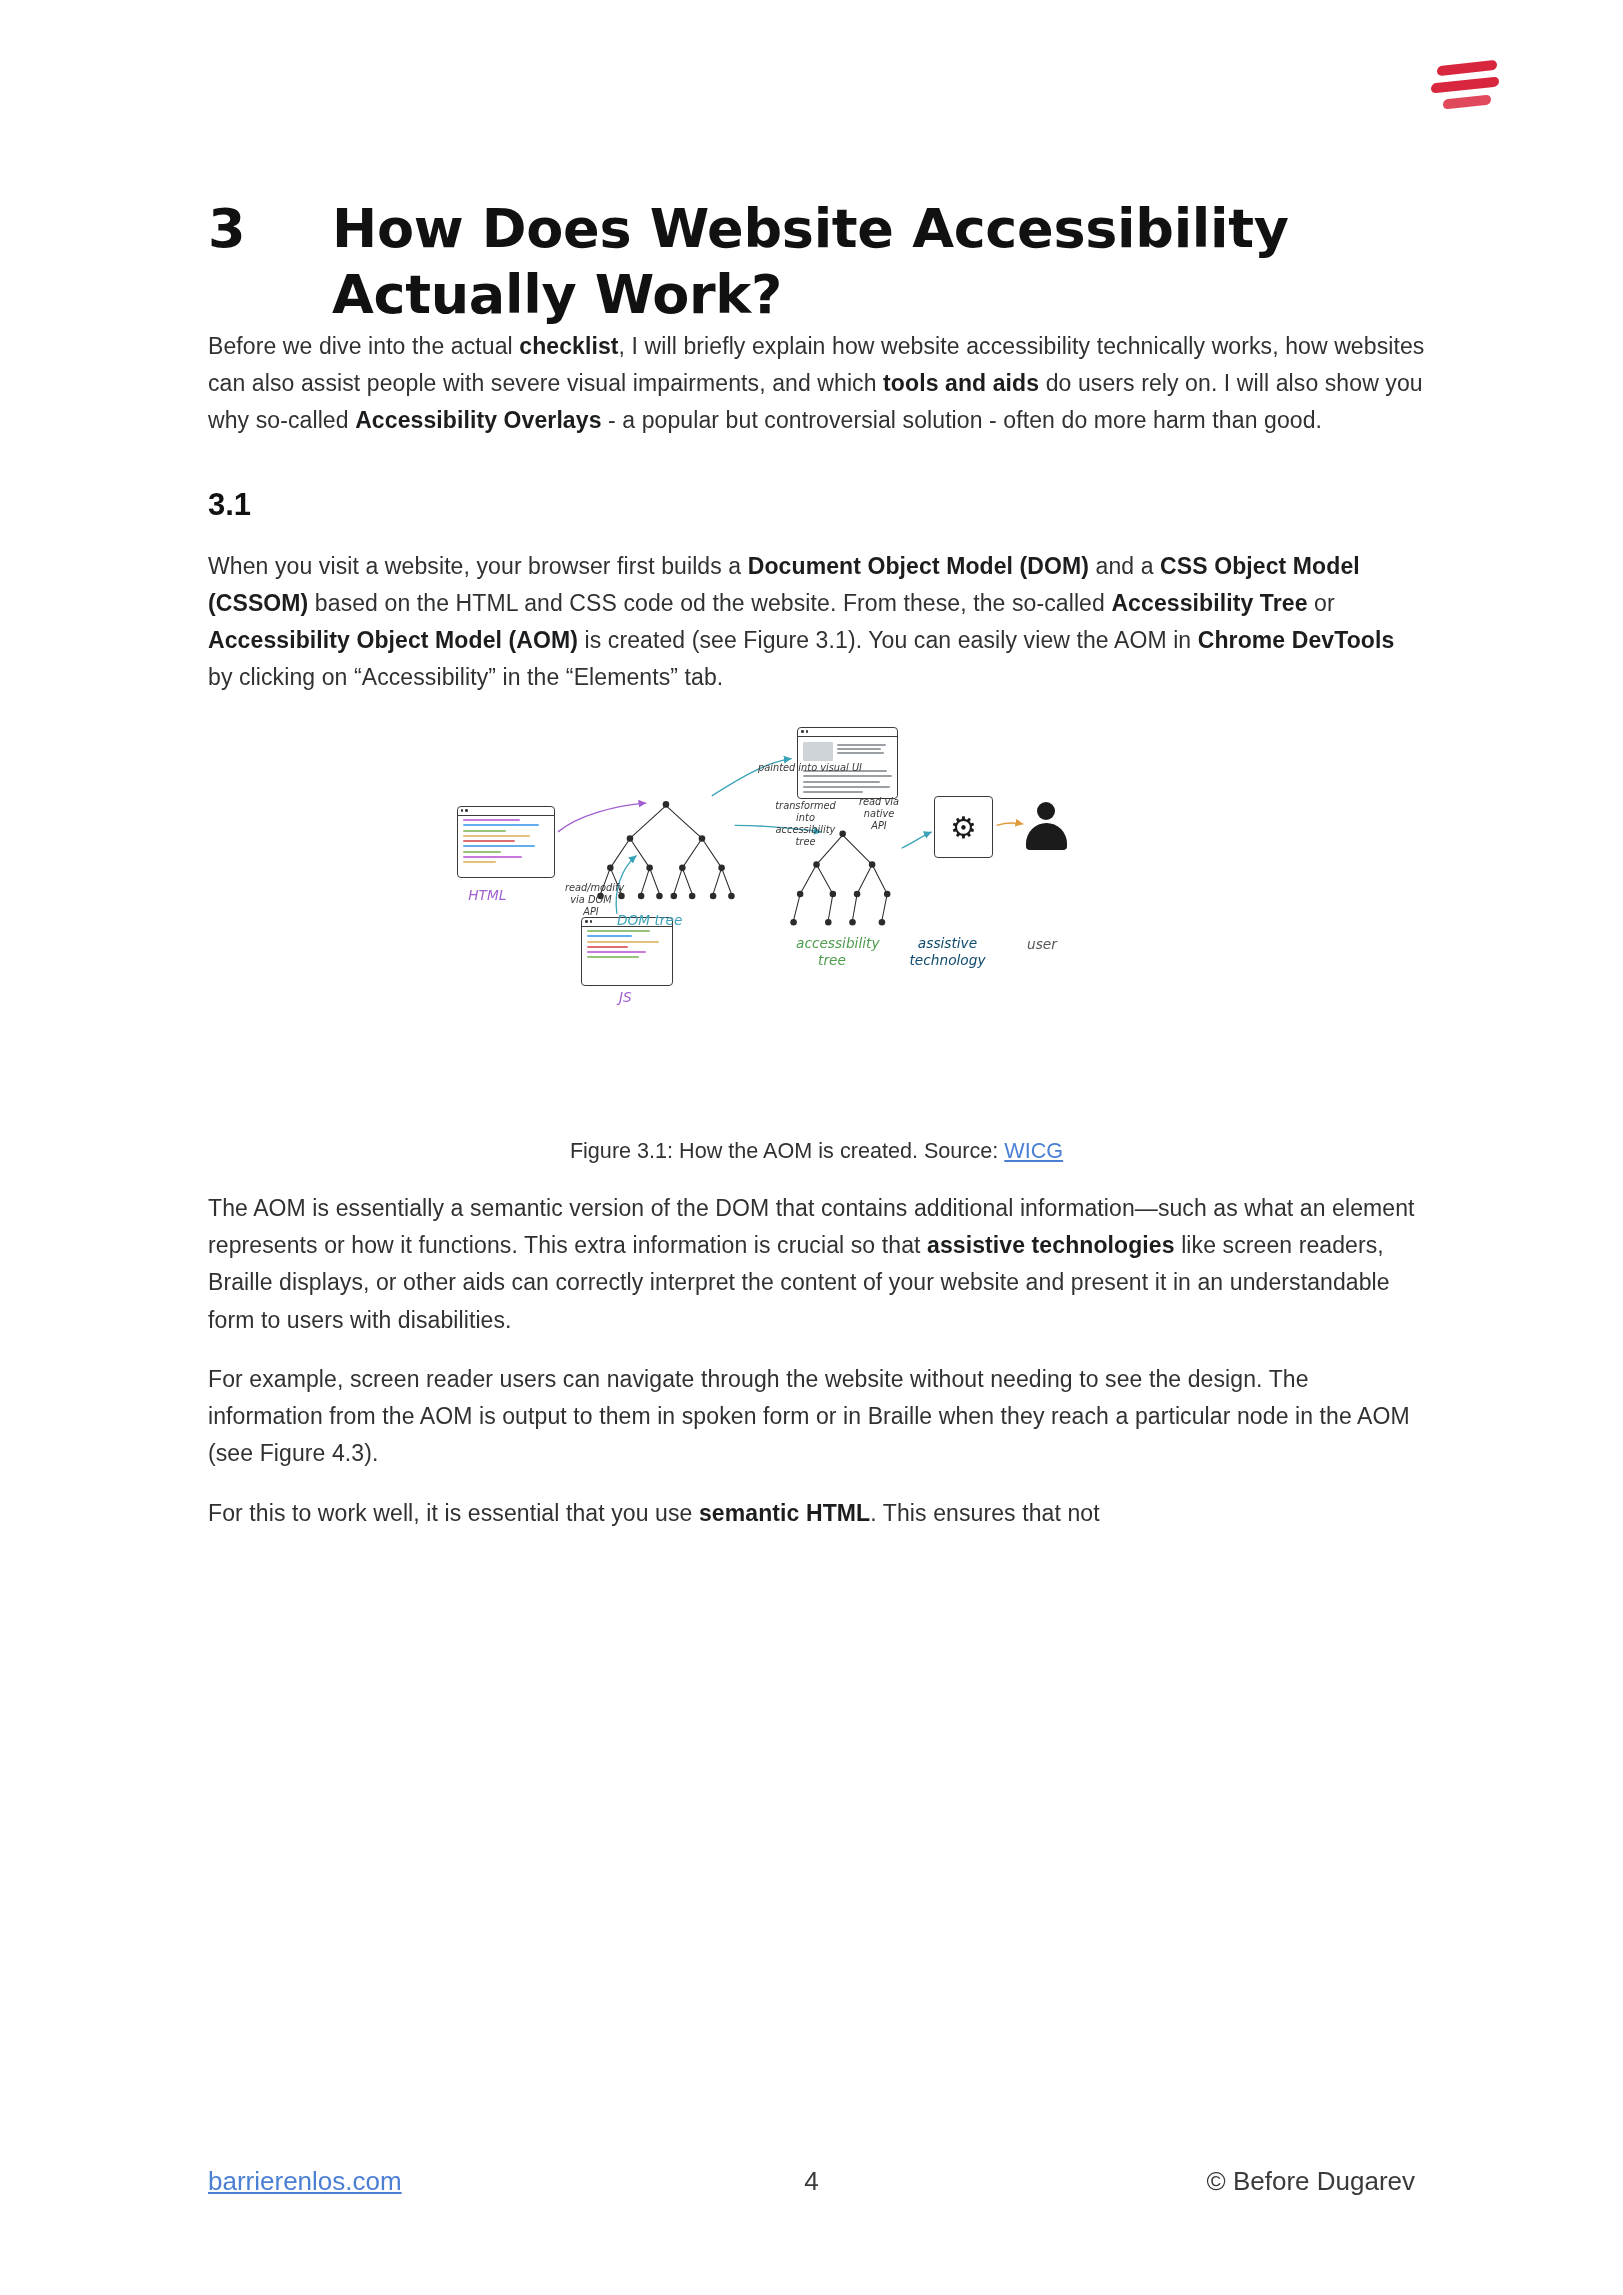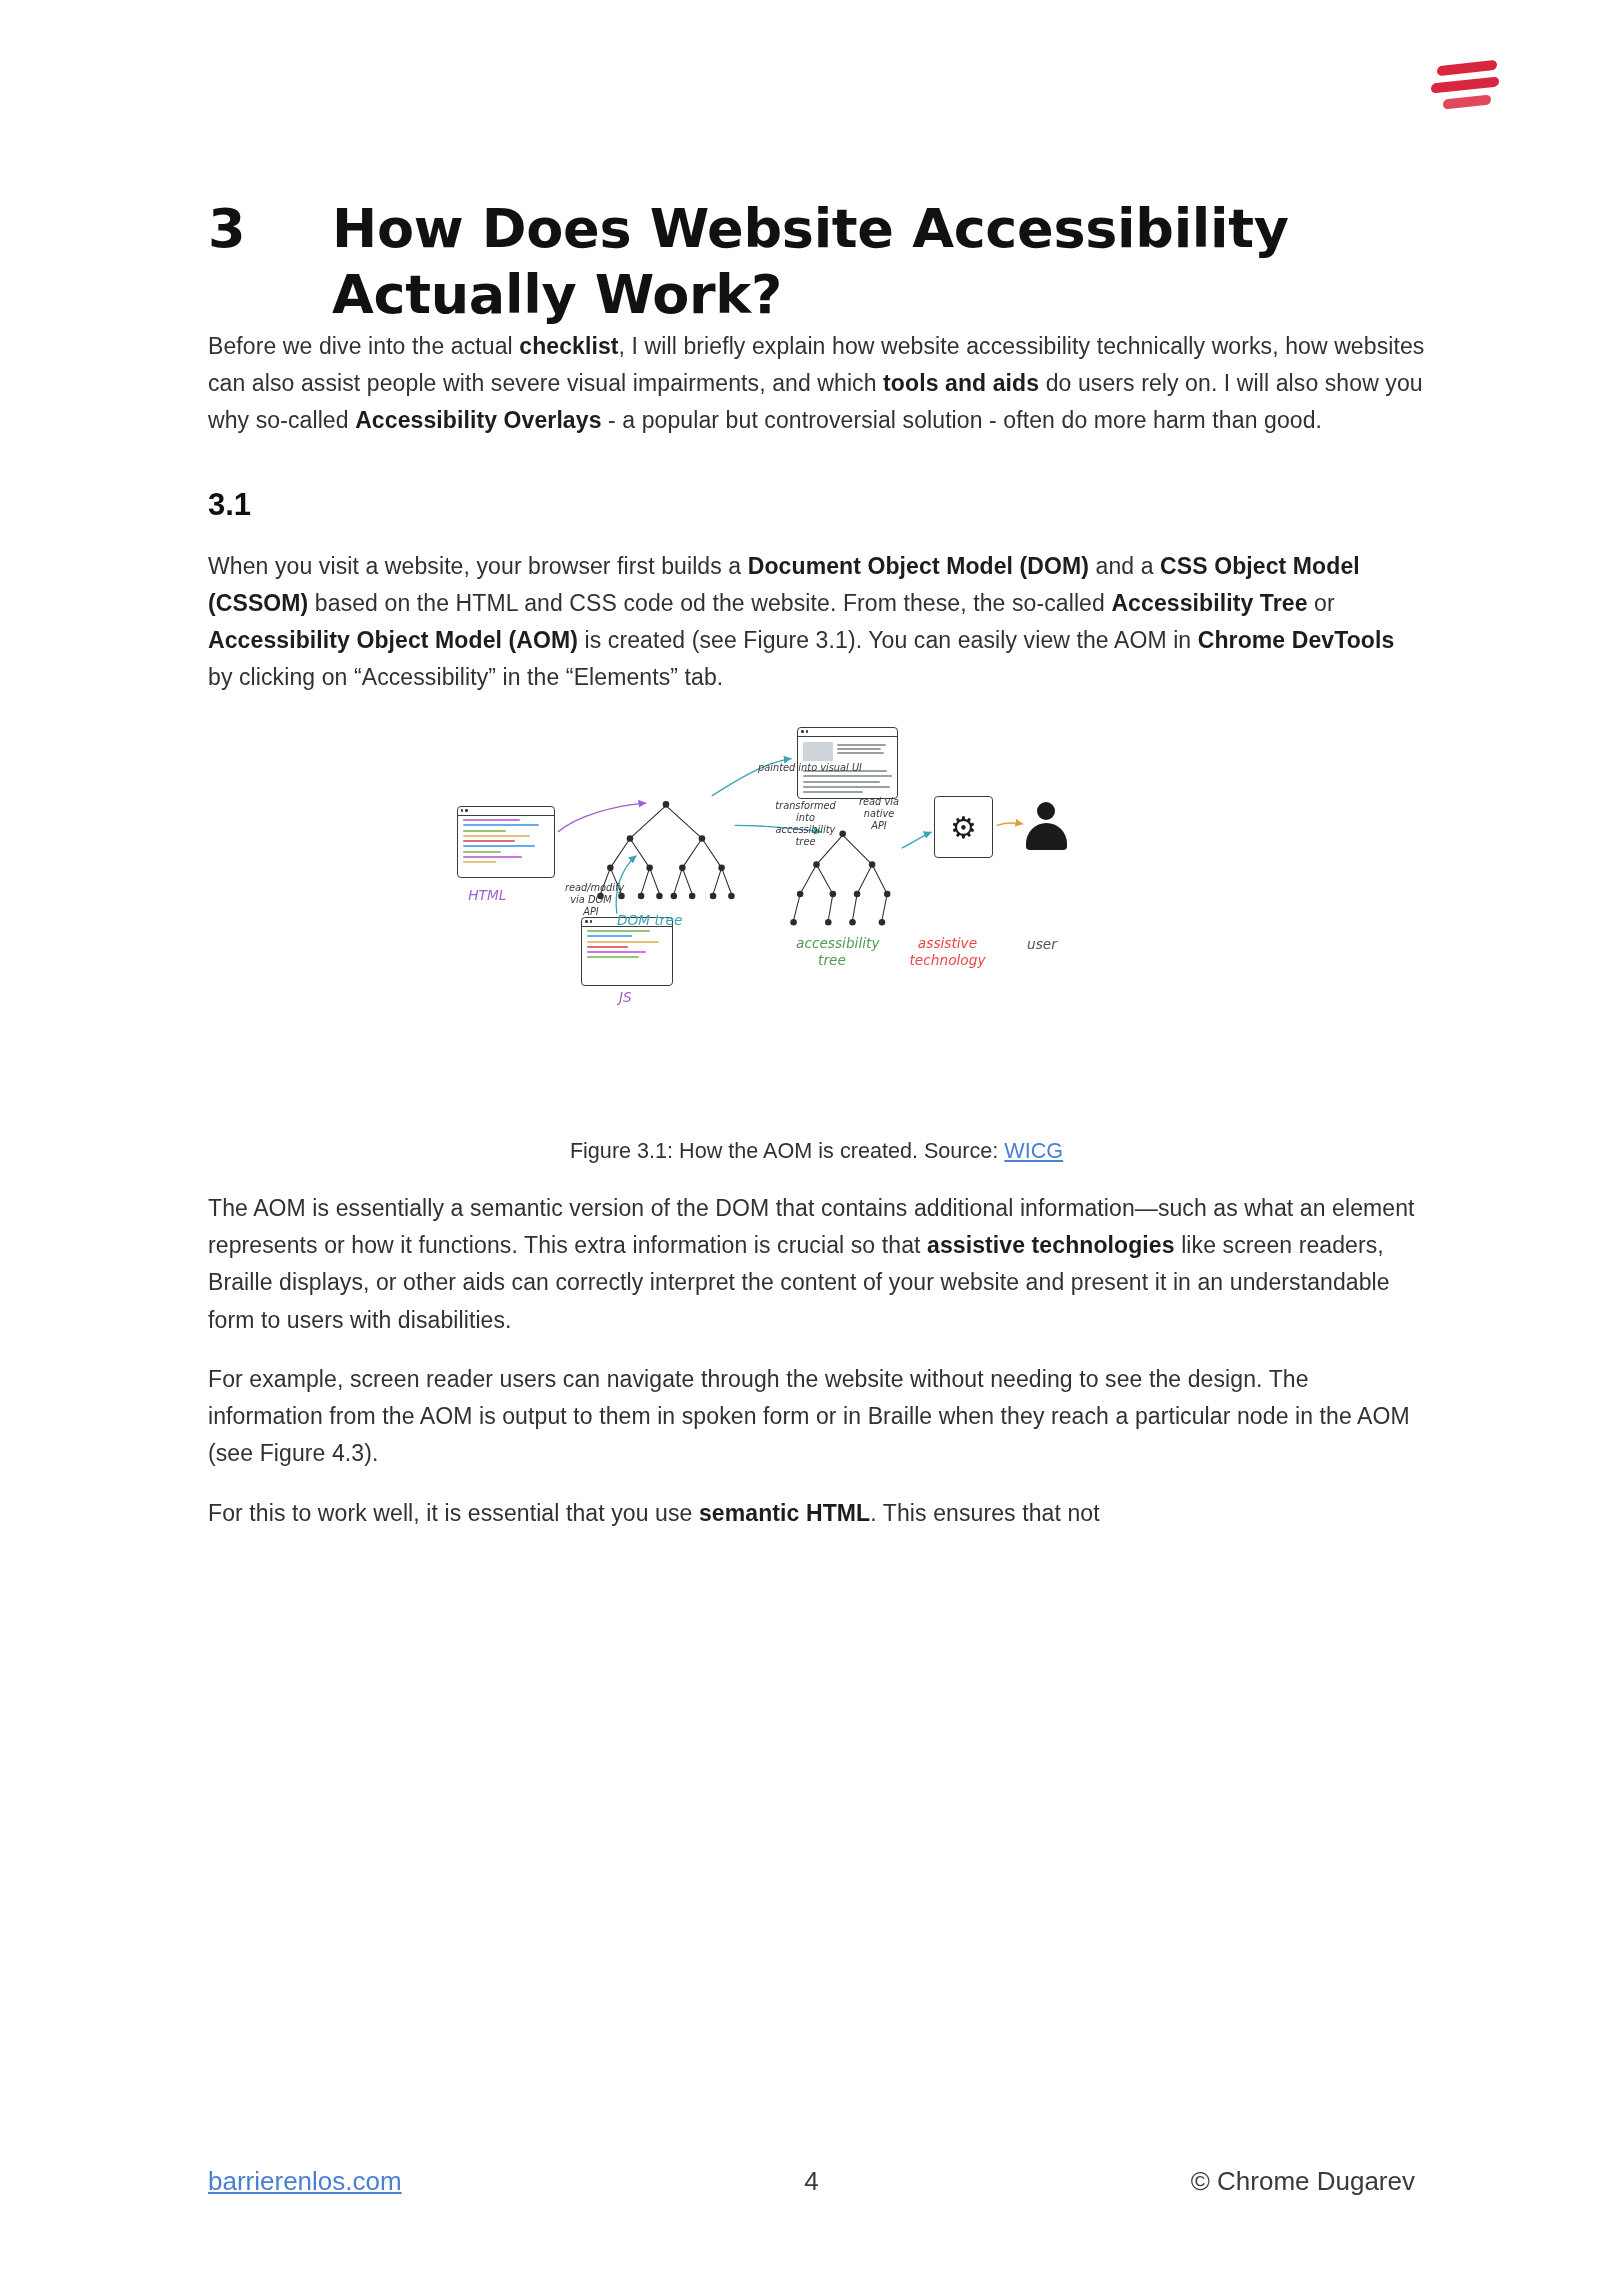--- a/index.html
+++ b/index.html
@@ -136,21 +136,21 @@
     position: absolute;
     font-family: "DejaVu Sans", sans-serif;
     font-style: italic;
     font-size: 13.7px;
     white-space: nowrap;
   }
   .lbl.sm { font-size: 9.8px; color:#3a3a3a; }
   .lbl.purple { color:#a05fd0; }
   .lbl.teal { color:#3aa3b8; }
   .lbl.green { color:#4f9d4f; }
-  .lbl.red { color:#ef4444; }
+  .lbl.red { color:#0c4a6e; }
   .lbl.gray { color:#555; }
 
   .person {
     position:absolute;
     width: 41px; height: 47px;
   }
   .person .head { position:absolute; left:11px; top:0; width:18.3px; height:18.3px; border-radius:50%; background:#1b1b1b;}
   .person .body { position:absolute; left:0; top:21px; width:41px; height:27.5px; border-radius:21px 21px 3.9px 3.9px; background:#1b1b1b;}
 
   
@@ -351,17 +351,17 @@
 
     <p class="body">For example, screen reader users can navigate through the website without needing to see the design. The information from the AOM is output to them in spoken form or in Braille when they reach a particular node in the AOM (see Figure 4.3).</p>
 
     <p class="body"><span>For this to work well, it is essential that you use </span><b>semantic HTML</b><span>. This ensures that not</span></p>
 
   </div>
 
   <div class="footer">
     <div class="left"><a href="#">barrierenlos.com</a></div>
     <div class="center">4</div>
-    <div class="right">© Chrome Dugarev</div>
+    <div class="right">© Before Dugarev</div>
   </div>
 
 </div>
 
 
 </body></html>

